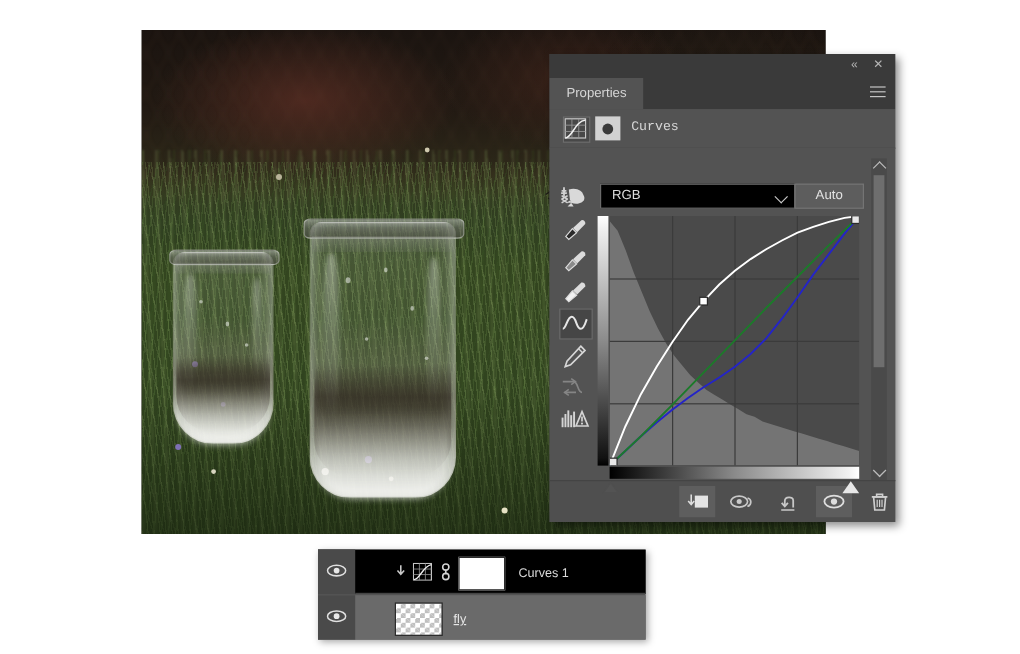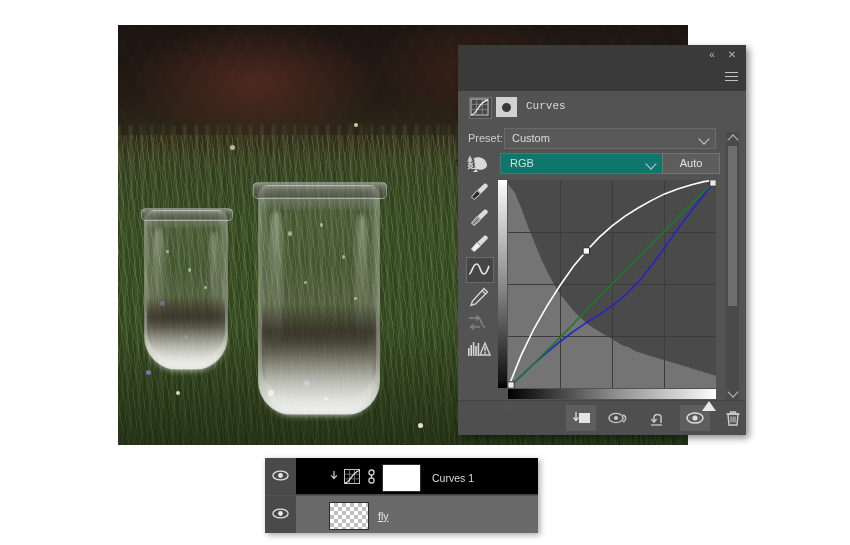--- a/index.html
+++ b/index.html
@@ -95,21 +95,21 @@
   #props-body{position:absolute;left:0;right:0;top:78px;bottom:34px;background:#535353;}
 
   .row-preset{position:absolute;left:0;top:4px;height:22px;right:22px;}
   #preset-label{position:absolute;left:10px;top:5px;font-size:11px;color:#cfcfcf;}
   #preset-select{position:absolute;left:46px;right:8px;top:1px;height:19px;background:#595959;
     border:1px solid #6a6a6a;color:#dcdcdc;font-size:11px;line-height:19px;padding-left:7px;cursor:pointer;}
   .sel-caret{position:absolute;right:7px;top:6px;width:7px;height:7px;
     border-right:1.6px solid #c9c9c9;border-bottom:1.6px solid #c9c9c9;transform:rotate(45deg);}
   .row-channel{position:absolute;left:0;top:28px;height:24px;right:22px;}
   #target-tool{position:absolute;left:8px;top:2px;width:24px;height:20px;cursor:pointer;}
-  #channel-select{position:absolute;left:42px;width:152px;top:2px;height:19px;background:#0f766e;
+  #channel-select{position:absolute;left:42px;width:152px;top:2px;height:19px;background:#000000;
     border:1px solid #6a6a6a;color:#dcdcdc;font-size:11px;line-height:19px;padding-left:9px;cursor:pointer;}
   #auto-btn{position:absolute;left:204px;top:2px;width:56px;height:19px;background:#5d5d5d;
     border:1px solid #747474;color:#e2e2e2;font-size:11px;line-height:19px;text-align:center;cursor:pointer;}
 
   #toolcol{position:absolute;left:462px;top:155px;width:34px;}
   .tool{width:26px;height:24px;margin:0 0 2px 4px;position:relative;cursor:pointer;}
   .tool.active{background:#464646;border:1px solid #6b6b6b;}
 
   #graph-wrap{position:absolute;left:498px;top:180px;}
   #vgrad{position:absolute;left:0;top:0;width:9px;height:208px;
@@ -211,20 +211,21 @@
 </div>
 
 <div id="props">
 
   <div id="props-titlebar">
     <div class="tb-btn" style="right:26px;">«</div>
     <div class="tb-btn" style="right:6px;">✕</div>
   </div>
 
   <div id="props-tabs">
+    <div id="tab-properties">Properties</div>
     <div id="panel-menu">
       <i></i>
         <i></i>
         <i></i>
     </div>
   </div>
 
   <div id="props-head">
     <div id="curves-icon">
       <svg width="19" height="18" viewBox="0 0 19 18">
@@ -236,27 +237,20 @@
         <path d="M1,17 C7,17 9,3 18,2" fill="none" stroke="#f0f0f0" stroke-width="1.3"></path>
       </svg>
     </div>
     <div id="mask-icon">
         <b></b>
       </div>
     <div id="adj-title">Curves</div>
   </div>
 
   <div id="props-body">
-    <div class="row-preset">
-      <div id="preset-label">Preset:</div>
-      <div id="preset-select">
-        <span>Custom</span>
-        <span class="sel-caret"></span>
-      </div>
-    </div>
 
     <div class="row-channel">
       <div id="target-tool">
         <svg width="24" height="20" viewBox="0 0 24 20">
           <path d="M4 3 L4 9 M2 6 L6 6" stroke="#d0d0d0" stroke-width="1.5" fill="none"></path>
           <path d="M2 10 L7 13 M2 13 L7 10" stroke="#d0d0d0" stroke-width="1.4"></path>
           <path d="M8 5 C14 3 20 6 20 10 C20 14 14 16 9 14" fill="#d9d9d9"></path>
           <path d="M9 14 L6 16 L11 16 Z" fill="#d9d9d9"></path>
         </svg>
       </div>

